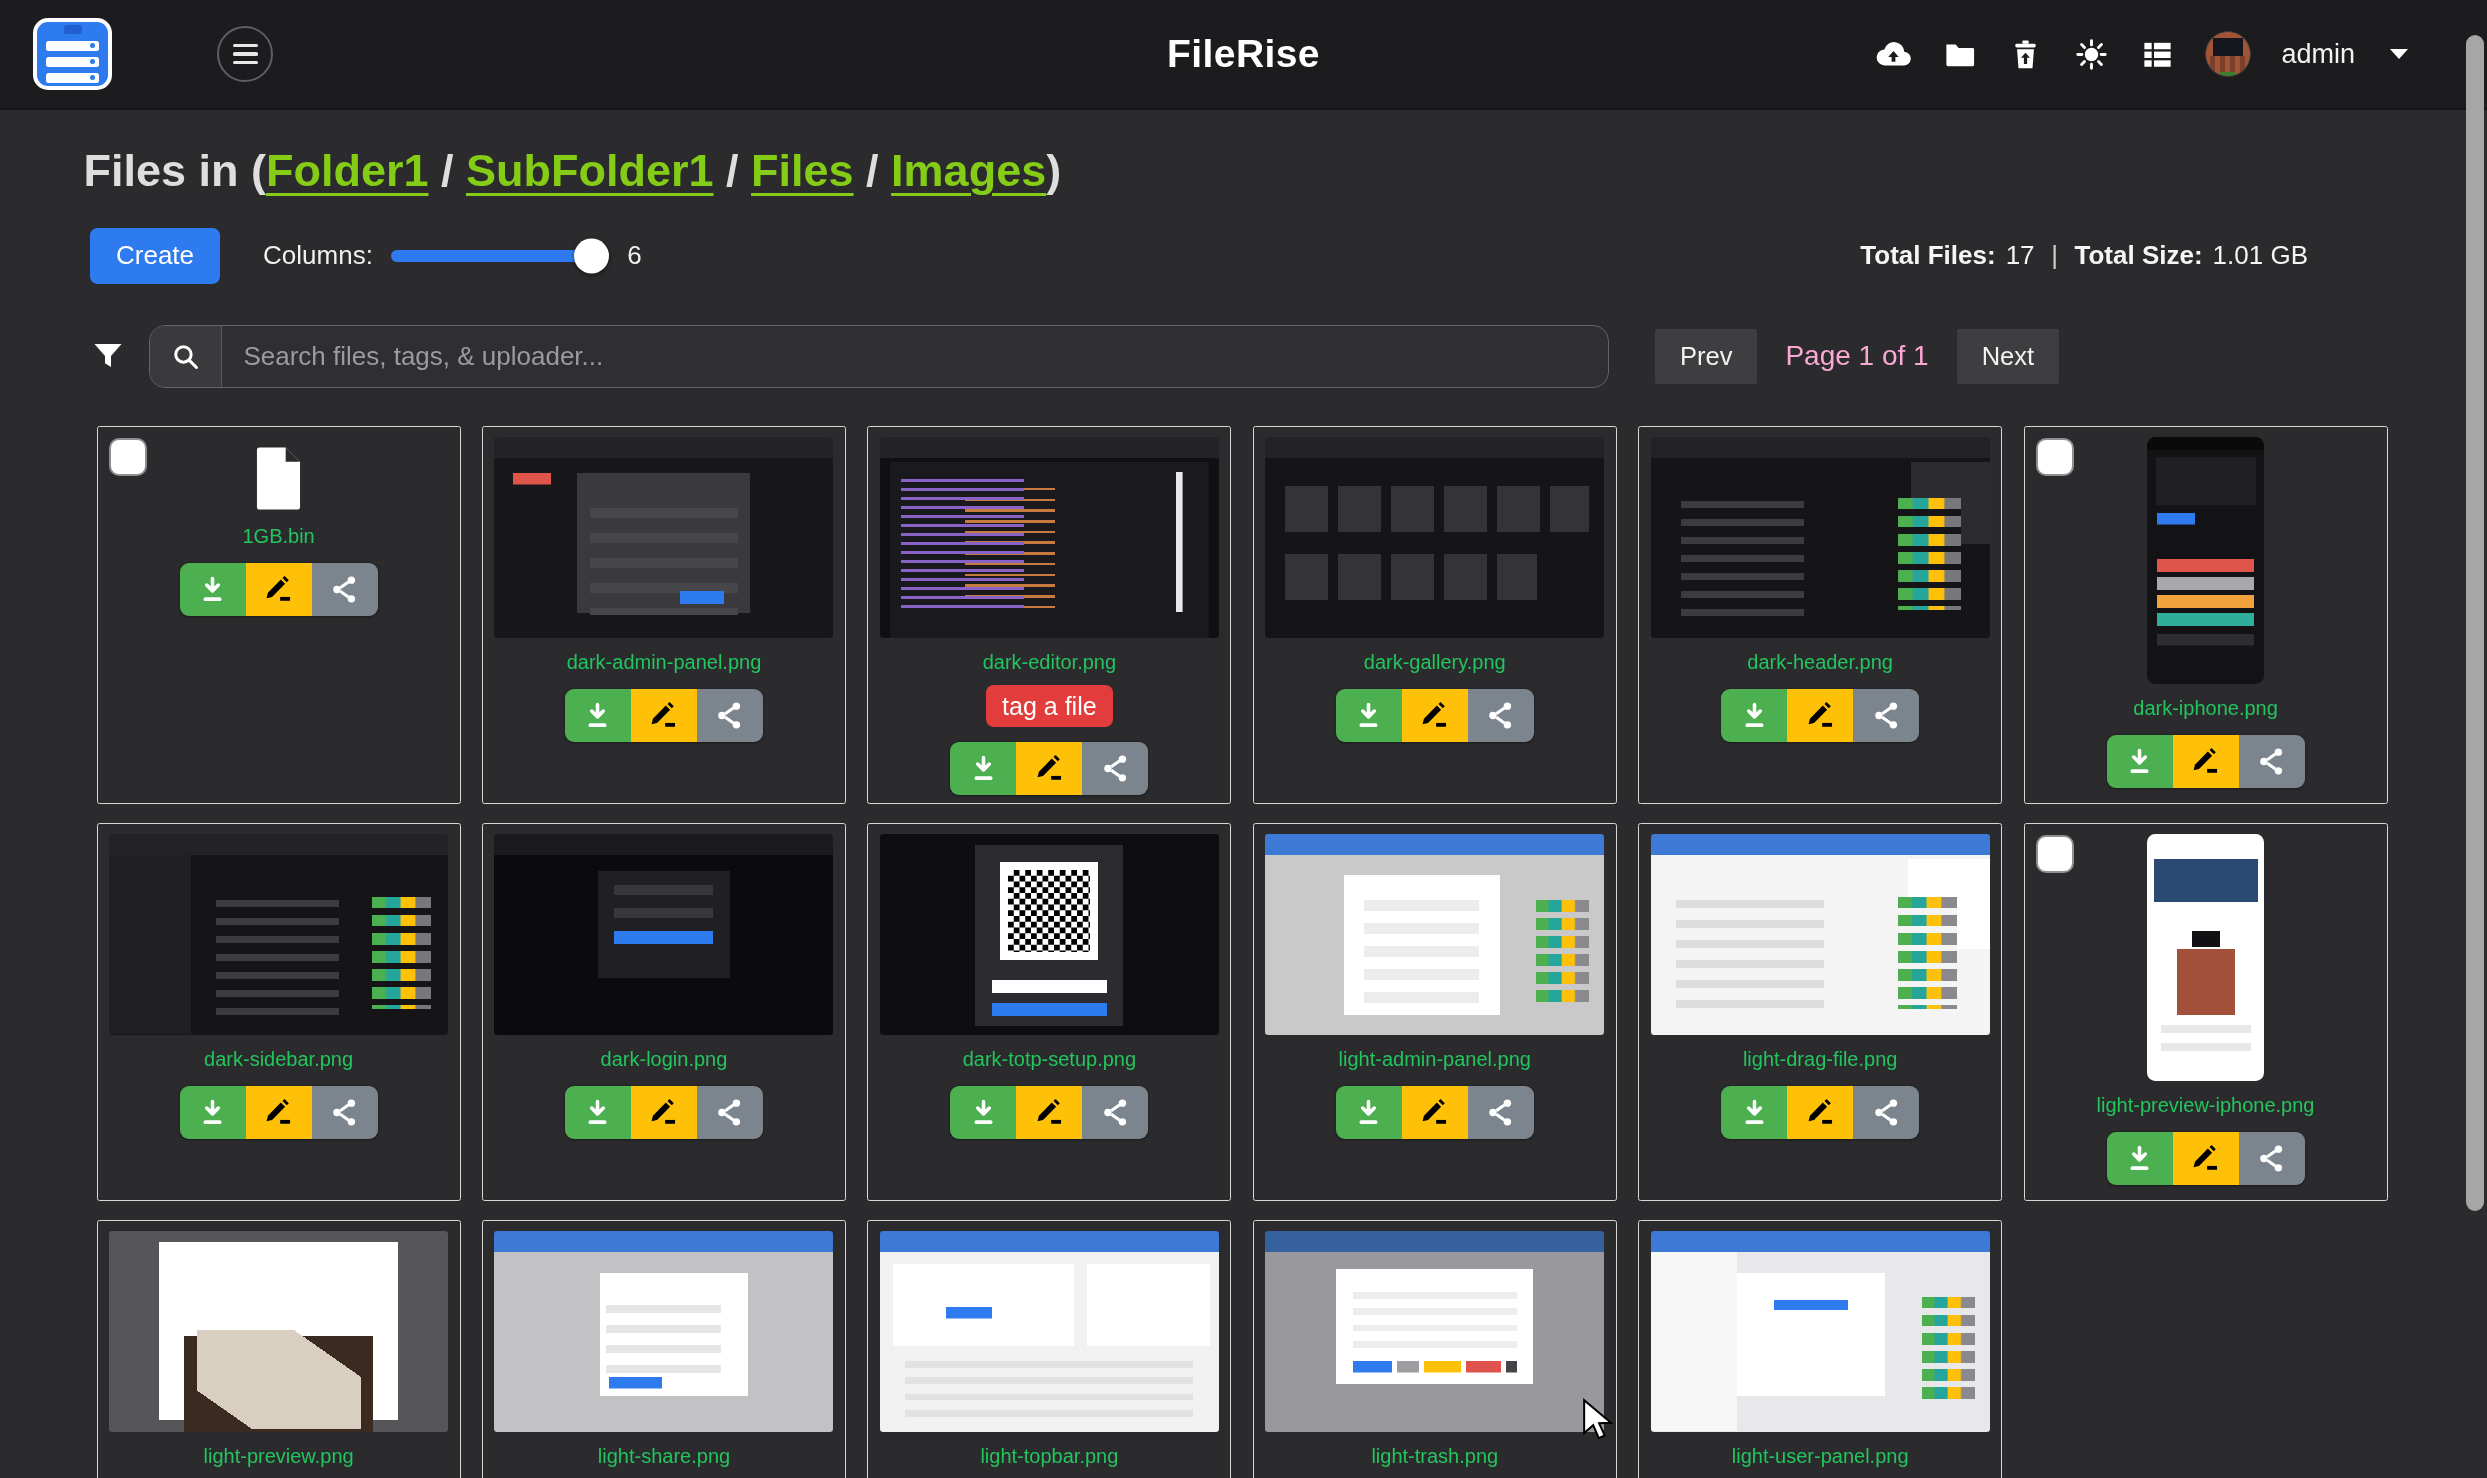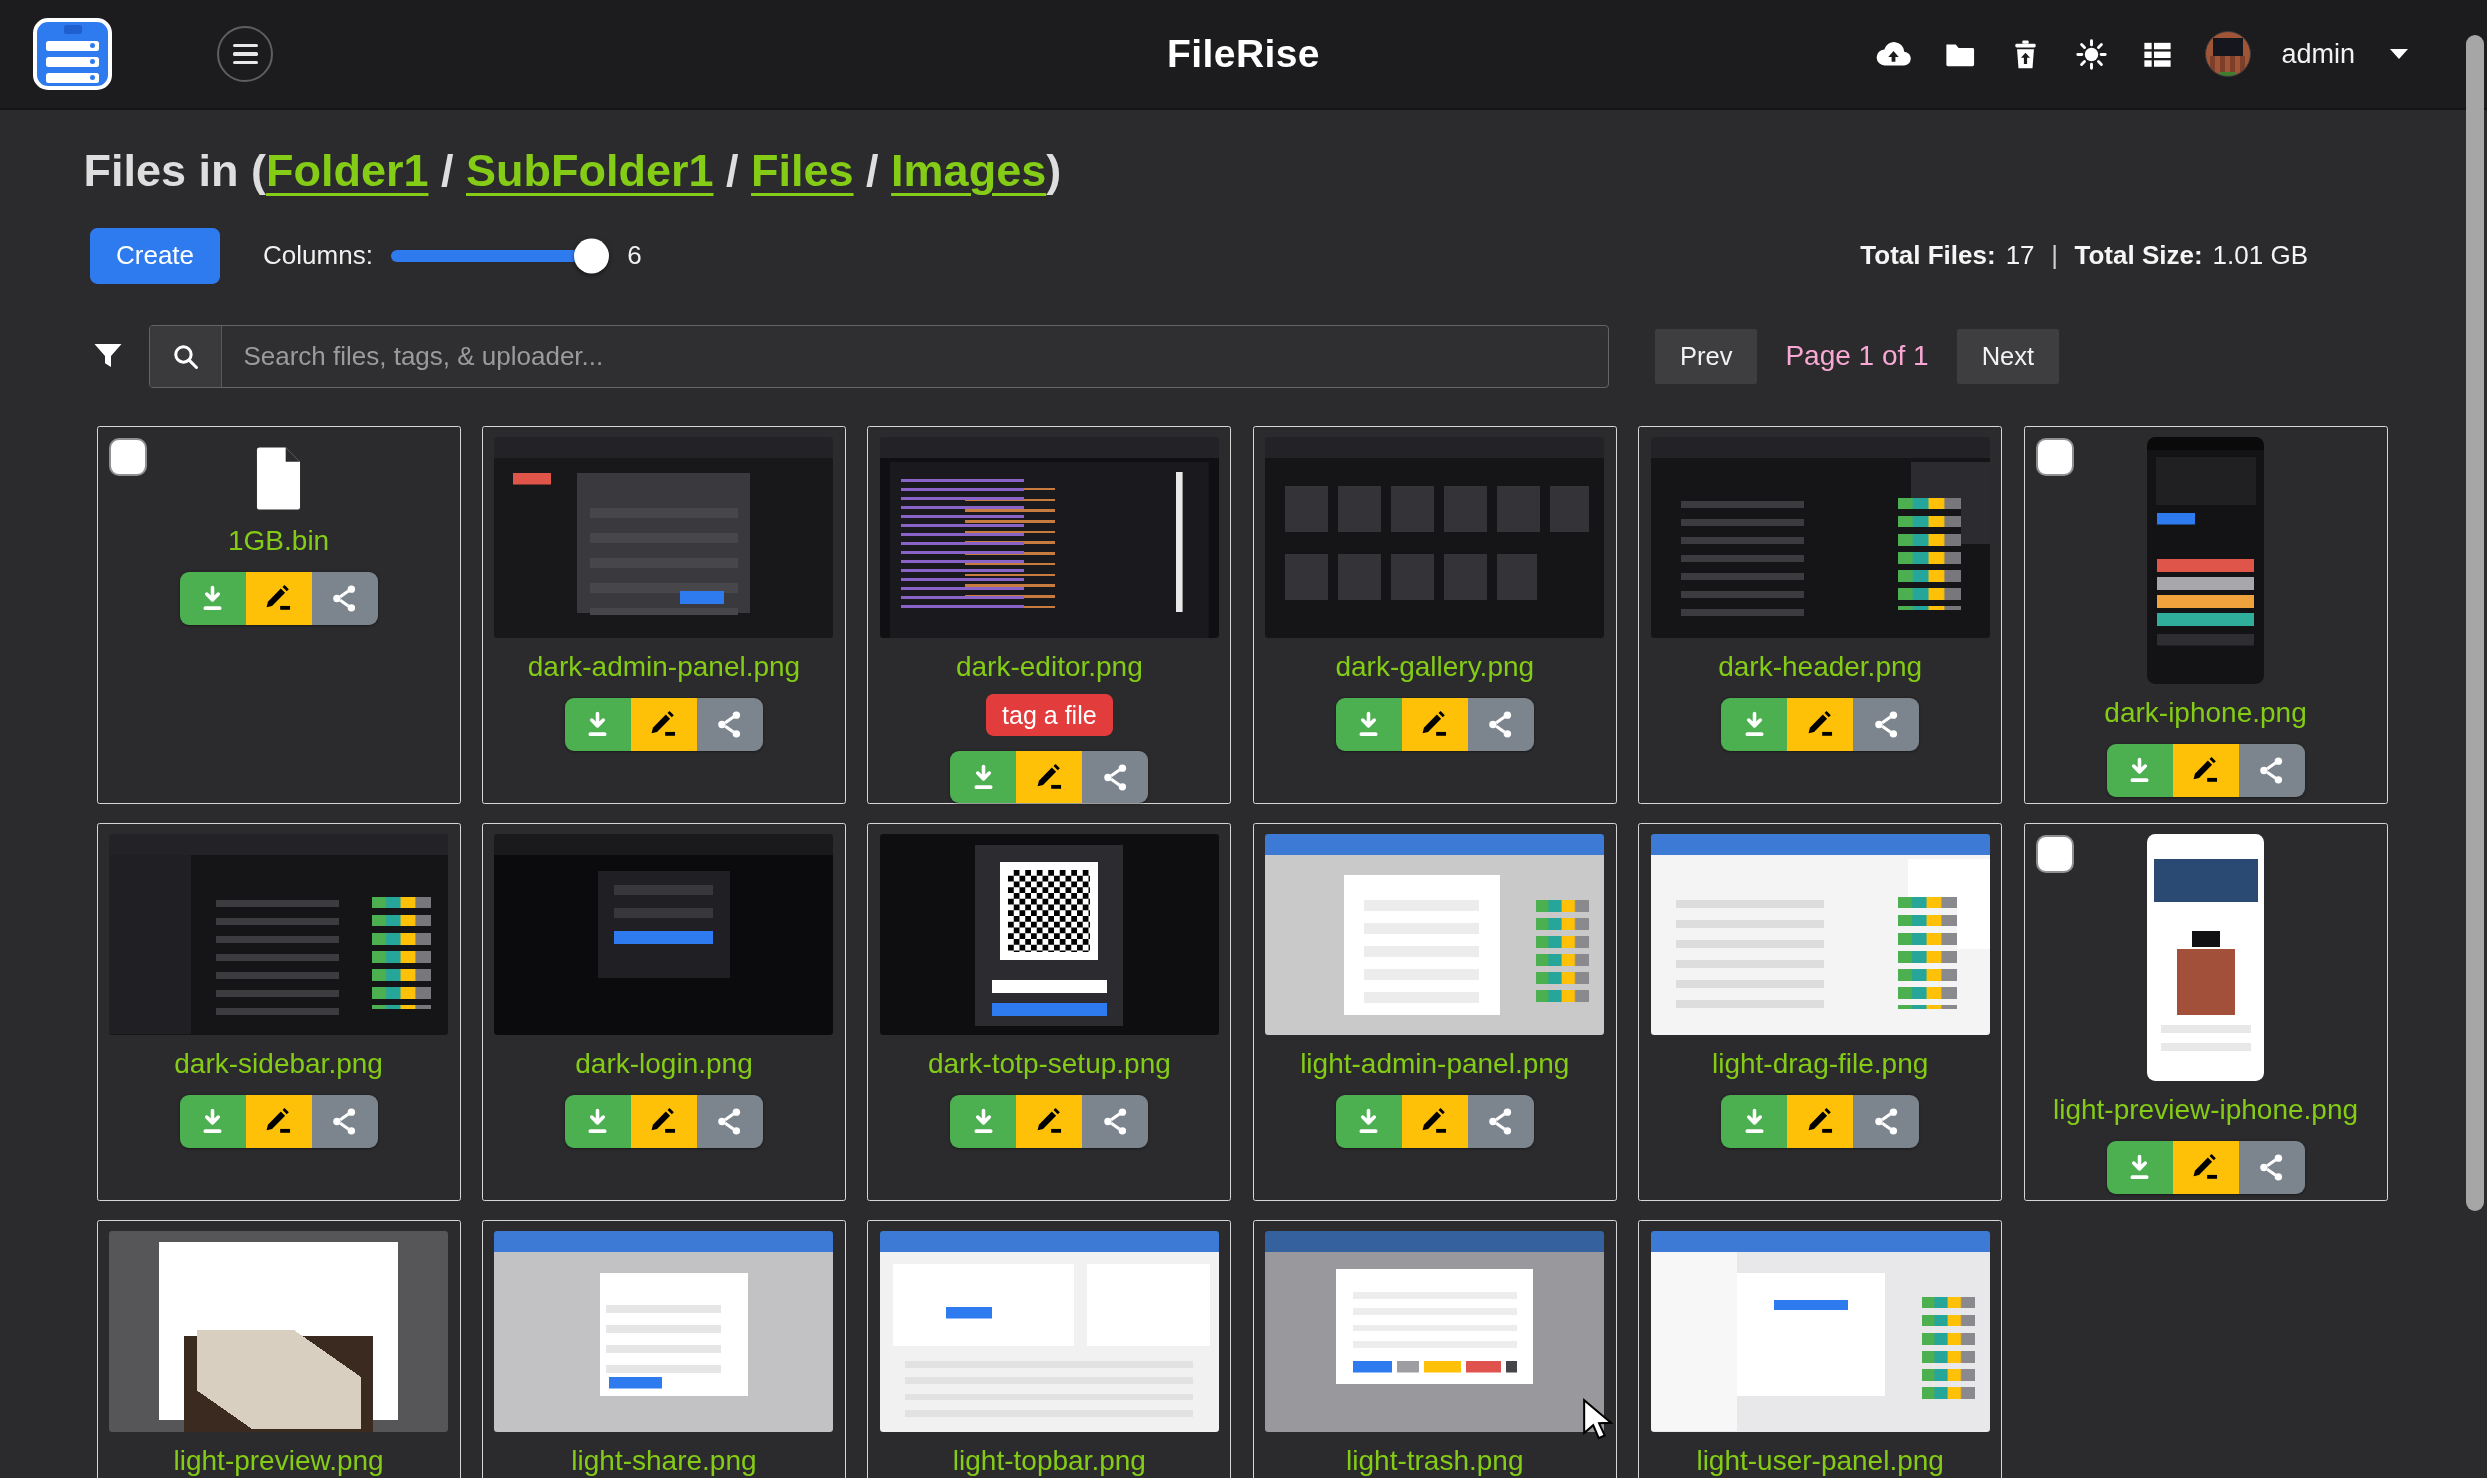--- a/index.html
+++ b/index.html
@@ -65,21 +65,21 @@
   .slider-thumb { position:absolute; right:-3.3px; top:50%; transform:translateY(-50%); width:35px; height:35px; border-radius:50%; background:#ffffff; box-shadow:0 1.6px 4.1px rgba(0,0,0,.5); }
   .columns-value { font-size:26px; color:#f0f0f0; margin-left:21.4px; }
   .stats { margin-left:auto; margin-right:89px; font-size:26px; color:#f5f5f5; display:flex; gap:10px; align-items:center; }
   .stats b { font-weight:700; }
   .stats .divider { margin:0 6.6px; color:#cfcfcf; }
 
   .search-row { display:flex; align-items:center; margin-bottom:38px; }
   .funnel { width:36px; height:36px; flex:0 0 auto; }
   .search-group {
     display:flex; align-items:stretch; height:63px; width:1460px; margin-left:23px;
-    border:1.6px solid #646467; border-radius:4px; overflow:hidden; background:#2f2f31;
+    border:1.6px solid #646467; border-radius:16px; overflow:hidden; background:#2f2f31;
   }
   .search-icon-box { width:72px; background:#3a3a3d; display:flex; align-items:center; justify-content:center; border-right:1.6px solid #59595c; }
   .search-icon-box svg { width:33px; height:33px; }
   .search-input {
     flex:1; background:transparent; border:none; outline:none; color:#e8e8e8;
     font-size:26px; font-family:inherit; padding:0 21.4px;
   }
   .search-input::placeholder { color:#9b9b9e; }
   .pager { display:flex; align-items:center; margin-left:46px; gap:28px; }
   .pager-btn {
@@ -96,21 +96,21 @@
   .card {
     border:1.6px solid #d6d6d6; border-radius:2.5px; position:relative;
     display:flex; flex-direction:column; align-items:center; padding-top:10px;
   }
   .checkbox {
     position:absolute; left:11.5px; top:11.5px; width:38px; height:38px;
     background:#ffffff; border:2.5px solid #8f8f92; border-radius:10px; cursor:pointer;
   }
   .file-glyph { width:59px; height:67px; margin-top:8.2px; display:none; }
   .card.is-icon .file-glyph { display:block; }
-  .fname { font-size:28px; color:#84cc16; margin-top:13px; }
+  .fname { font-size:20px; color:#22c55e; margin-top:13px; }
   .tag {
     display:none; margin-top:11.5px; background:#e23c3c; color:#ffffff; font-size:25px;
     padding:6.6px 16.4px; border-radius:7.4px; cursor:pointer;
   }
   .card.has-tag .tag { display:block; }
   .actions { display:flex; margin-top:15px; border-radius:9px; overflow:hidden; box-shadow:0 0.8px 2.5px rgba(0,0,0,.4); }
   .abtn { width:66px; height:53px; border:none; display:flex; align-items:center; justify-content:center; cursor:pointer; }
   .abtn svg { width:33px; height:33px; }
   .abtn.download { background:#4caf50; }
   .abtn.edit { background:#ffc107; }

